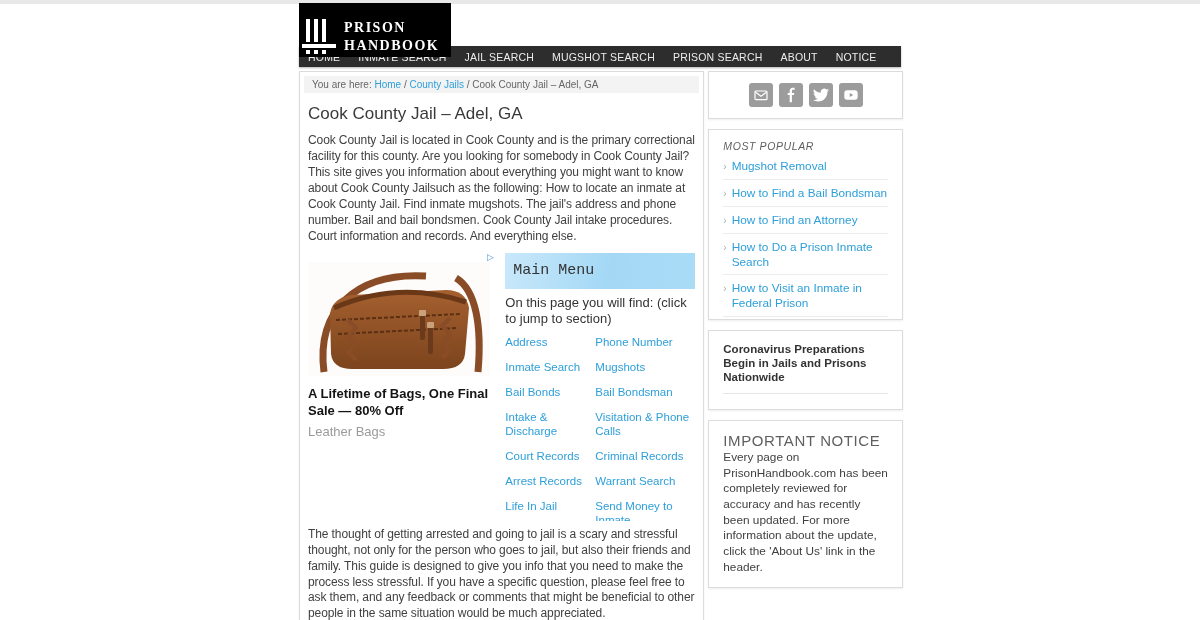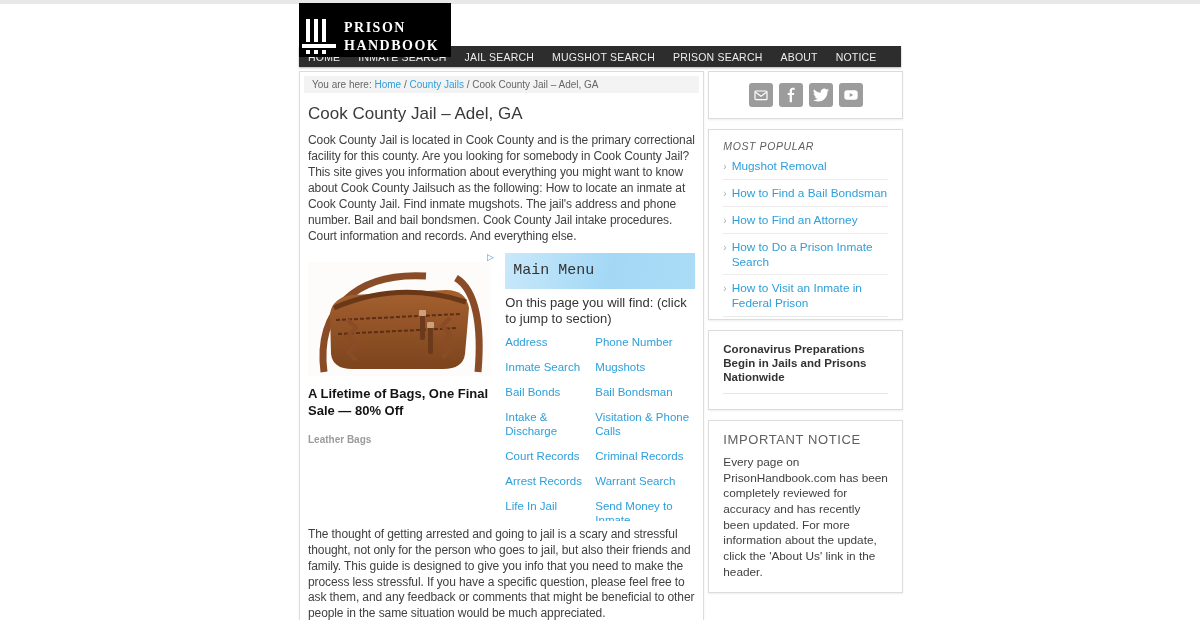--- a/index.html
+++ b/index.html
@@ -30,21 +30,21 @@
   .content-inner { padding:2px 8px 8px; }
   .page-title { font-size:17px; font-weight:400; color:#3a3a3a; margin:5px 0 9px; }
   .body-text { font-size:12px; line-height:1.33; color:#414141; letter-spacing:-0.1px; margin:0 0 8px; }
 
   
   .ad-menu-row { display:flex; justify-content:space-between; height:268px; overflow:hidden;
                  margin:2px 0 6px; }
   .ad-col { width:188px; position:relative; padding-top:9px; cursor:pointer; }
   .adchoices { position:absolute; top:0; right:2px; color:#4a90d9; font-size:9px; line-height:9px; }
   .ad-title { font-size:13px; font-weight:700; color:#141414; line-height:1.3; margin-top:6px; }
-  .ad-advertiser { font-size:10px; color:#9b9b9b; margin-top:15px;font-weight:bold; }
+  .ad-advertiser { font-size:13px; color:#9b9b9b; margin-top:5px; }
 
   .menu-col { width:190px; }
   .menu-header { height:36px; background:linear-gradient(100deg,#c9e8fb 0%,#a3d8f5 55%,#aadcf6 100%);
                  font-size:15px; color:#333; padding-left:8px; display:flex; align-items:center;
                  margin-bottom:6px;font-family:Liberation Mono, monospace; }
   .menu-intro { font-size:13px; color:#333; line-height:1.28; margin-bottom:7px; }
   .menu-grid { display:grid; grid-template-columns:90px 100px; row-gap:11px; }
   .menu-link { font-size:11.5px; color:#2e9fd9; line-height:1.22; cursor:pointer; text-decoration:none; }
 
   
@@ -58,21 +58,21 @@
   .popular-item { display:flex; gap:5px; padding:6px 0 5px; border-bottom:1px solid #ececec;
                   font-size:11.8px; line-height:1.25; cursor:pointer; }
   .popular-item a { color:#2e9fd9; text-decoration:none; }
   .bullet { color:#9fb0ba; font-size:10px; line-height:1.5; }
   .news-card { padding:11px 14px 10px; font-size:11.5px; }
   .news-title { font-weight:700; color:#333; line-height:1.22; margin-bottom:1px; }
   .news-excerpt { color:#444; line-height:1.27; }
   .news-excerpt .read-more { color:#2e9fd9; cursor:pointer; }
   .news-divider { border-top:1px solid #e6e6e6; margin-top:9px; height:6px; }
   .notice-card { padding:11px 14px 12px; }
-  .notice-heading { font-size:13px; color:#5f5f5f; letter-spacing:.6px; margin-bottom:8px; }
+  .notice-heading { font-size:15px; color:#5f5f5f; letter-spacing:.6px; margin-bottom:1px; }
   .notice-body { font-size:11.8px; color:#3f3f3f; line-height:1.33; }
 </style>
 </head>
 <body>
 
 <div class="top-strip"></div>
 
 <div class="wrapper">
 
   <div class="logo-row">

